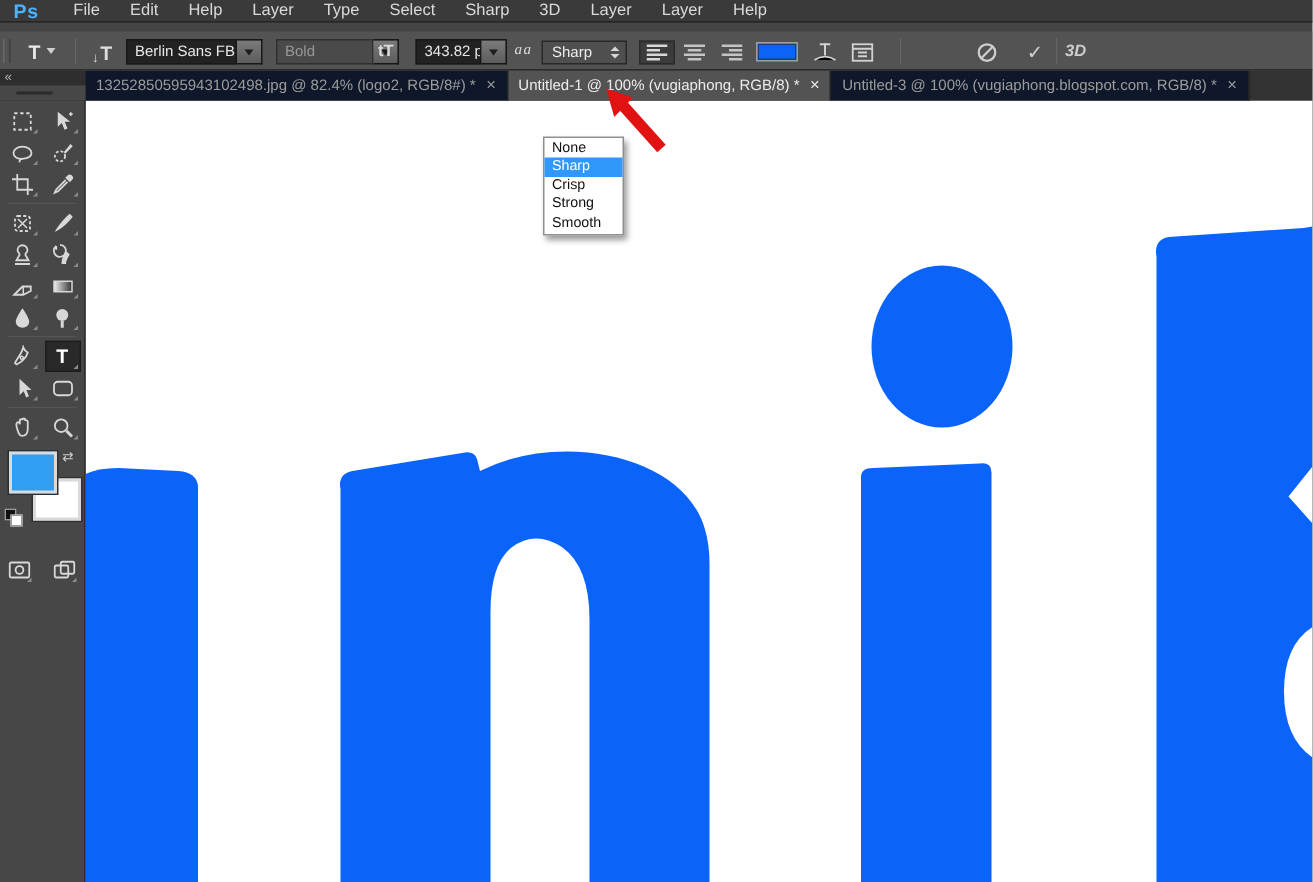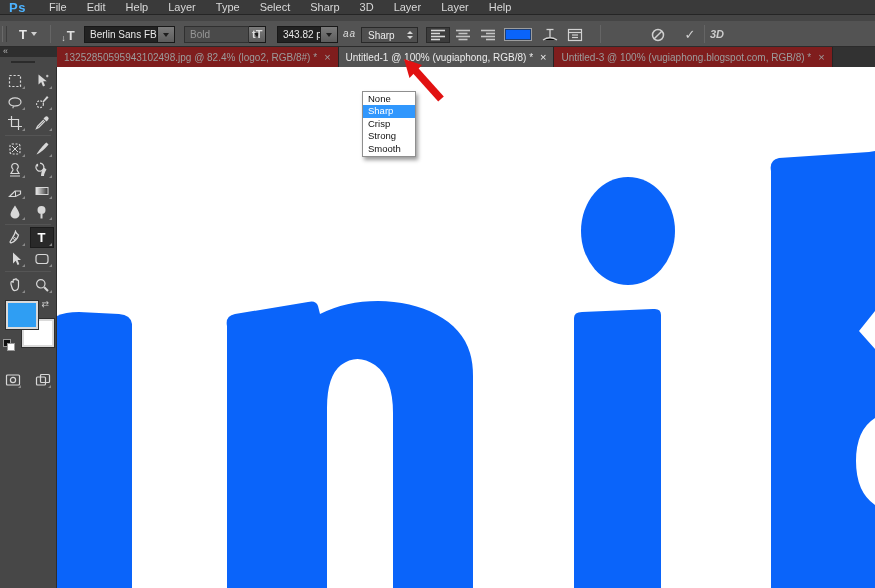--- a/index.html
+++ b/index.html
@@ -30,21 +30,21 @@
   .orient .arrow { font-size:9px; margin-right:1px; }
   .orient .big-t { font-size:13px; font-weight:bold; line-height:14px; }
   .combo { top:5px; height:17px; display:flex; }
   .combo .val { background:#222222; color:#e8e8e8; border:1px solid #181818; height:17px;
                 display:flex; align-items:center; padding:0 5px; white-space:nowrap; overflow:hidden; }
   .combo .dbtn { width:17px; height:17px; background:linear-gradient(#7b7b7b,#5c5c5c);
                  border:1px solid #181818; border-left:none; display:flex; align-items:center; justify-content:center; }
   .combo .dbtn .caret { border-top-color:#1d1d1d; }
   .combo.disabled .val { background:#4a4a4a; color:#979797; border-color:#303030; }
   .sizeicon { left:252px; top:7px; color:#dedede; font-size:11px; font-weight:bold; }
-  .aaicon { left:343px; top:7px; color:#dedede; font-size:10px; font-style:italic; letter-spacing:1px; }
+  .aaicon { left:343px; top:7px; color:#dedede; font-size:10px; font-style:italic; letter-spacing:1px;font-family:Liberation Serif, serif; }
   .aacombo { left:361px; top:6px; width:57px; height:16px; background:#4f4f4f; border:1px solid #292929;
              display:flex; align-items:center; padding-left:6px; color:#ececec; }
   .spinner { margin-left:auto; margin-right:4px; display:flex; flex-direction:column; gap:2px; align-items:center; }
   .spinner .up { width:0;height:0;border-left:3px solid transparent;border-right:3px solid transparent;border-bottom:3.5px solid #d5d5d5; }
   .spinner .dn { width:0;height:0;border-left:3px solid transparent;border-right:3px solid transparent;border-top:3.5px solid #d5d5d5; }
   .alignbtn { top:6px; width:24px; height:16px; display:flex; align-items:center; justify-content:center; }
   .alignbtn.active { background:#3c3c3c; border:1px solid #2a2a2a; }
   .swatch { left:504px; top:7px; width:28px; height:13px; background:#0a64fa;
             border:1px solid #9d9d9d; box-shadow:inset 0 0 0 1px #1c3f77; }
   .iconbtn { top:5px; width:20px; height:17px; display:flex; align-items:center; justify-content:center; }
@@ -53,21 +53,21 @@
 
   
   .tabbar { position:absolute; left:0; top:47px; width:875px; height:20px; background:#323232;
             display:flex; z-index:5; }
   .tb-left { width:57px; height:20px; flex:none; }
   .tb-left .strip1 { height:10px; background:#2e2e2e; color:#b5b5b5; font-size:9px;
                      line-height:9px; padding-left:3px; }
   .tb-left .strip2 { height:10px; background:#474747; position:relative; }
   .tb-left .strip2 .hgrip { position:absolute; left:11px; top:4px; width:24px; height:2px; background:#2b2b2b; }
   .tab { display:flex; align-items:center; padding:0 7px; font-size:10px; white-space:nowrap;
-         border-right:1px solid #252525; background:#7f1d1d; color:#9c9c9c; }
+         border-right:1px solid #252525; background:#0f172a; color:#9c9c9c; }
   .tab.active { background:#535353; color:#ececec; }
   .tab .close { margin-left:7px; font-size:11px; line-height:10px; }
 
   
   .toolbar { position:absolute; left:0; top:67px; width:57px; height:521px; background:#474747;
              border-right:1px solid #2e2e2e; display:flex; flex-direction:column; align-items:center;
              padding-top:3px; z-index:4; }
   .trow { display:flex; gap:3px; }
   .tool { width:24px; height:21px; display:flex; align-items:center; justify-content:center; position:relative; }
   .tool::after { content:""; position:absolute; right:2px; bottom:2px;

